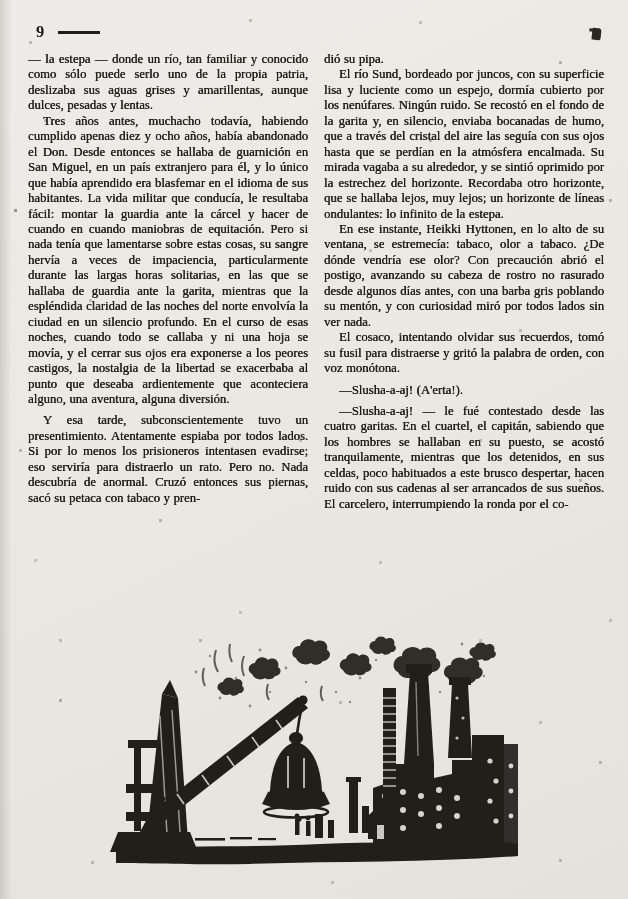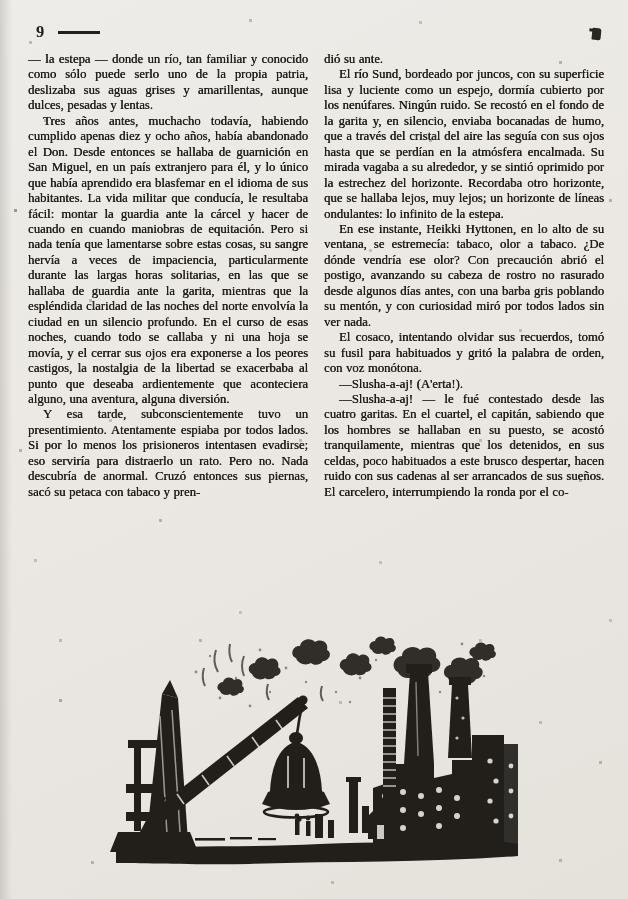--- a/index.html
+++ b/index.html
@@ -28,21 +28,21 @@
   .header .pgnum{margin-right:10px;}
   .header .rule{display:inline-block;width:42px;height:3px;background:#221f1b;margin-right:12px;margin-top:1px;}
   .smudge{position:absolute;top:28px;left:592px;width:9px;height:12px;background:#2a2723;
     border-radius:1px 3px 2px 1px;transform:rotate(6deg);}
   .smudge:after{content:"";position:absolute;left:-3px;top:1px;width:4px;height:3px;background:#2a2723;}
   .cols{position:absolute;top:52px;left:28px;width:576px;display:flex;gap:16px;}
   .col{width:280px;}
   .col p{margin:0;font-size:12.7px;line-height:15.45px;text-align:justify;
     word-spacing:0.4px;text-shadow:0.35px 0 0 currentColor;}
   .col p.ind{text-indent:15px;}
-  .col p.gap{}
+  .col p.gap{margin-top:6px;}
   .illus{position:absolute;top:636px;left:100px;width:420px;height:252px;}
 </style>
 </head>
 <body>
 
 <div class="page">
   <div class="edge-shade"></div>
   <div class="speckles"></div>
 
   <div class="header">
@@ -52,24 +52,24 @@
 
   <div class="smudge"></div>
 
   <div class="cols">
     <div class="col">
       <p>— la estepa — donde un río, tan familiar y conocido como sólo puede serlo uno de la propia patria, deslizaba sus aguas grises y amarillentas, aunque dulces, pesadas y lentas.</p>
       <p class="ind">Tres años antes, muchacho todavía, habiendo cumplido apenas diez y ocho años, había abandonado el Don. Desde entonces se hallaba de guarnición en San Miguel, en un país extranjero para él, y lo único que había aprendido era blasfemar en el idioma de sus habitantes. La vida militar que conducía, le resultaba fácil: montar la guardia ante la cárcel y hacer de cuando en cuando maniobras de equitación. Pero si nada tenía que lamentarse sobre estas cosas, su sangre hervía a veces de impaciencia, particularmente durante las largas horas solitarias, en las que se hallaba de guardia ante la garita, mientras que la espléndida claridad de las noches del norte envolvía la ciudad en un silencio profundo. En el curso de esas noches, cuando todo se callaba y ni una hoja se movía, y el cerrar sus ojos era exponerse a los peores castigos, la nostalgia de la libertad se exacerbaba al punto que deseaba ardientemente que aconteciera alguno, una aventura, alguna diversión.</p>
       <p class="ind gap">Y esa tarde, subconscientemente tuvo un presentimiento. Atentamente espiaba por todos lados. Si por lo menos los prisioneros intentasen evadirse; eso serviría para distraerlo un rato. Pero no. Nada descubría de anormal. Cruzó entonces sus piernas, sacó su petaca con tabaco y pren-</p>
     </div>
     <div class="col">
-      <p>dió su ante.</p>
+      <p>dió su pipa.</p>
       <p class="ind">El río Sund, bordeado por juncos, con su superficie lisa y luciente como un espejo, dormía cubierto por los nenúfares. Ningún ruido. Se recostó en el fondo de la garita y, en silencio, enviaba bocanadas de humo, que a través del cristal del aire las seguía con sus ojos hasta que se perdían en la atmósfera encalmada. Su mirada vagaba a su alrededor, y se sintió oprimido por la estrechez del horizonte. Recordaba otro horizonte, que se hallaba lejos, muy lejos; un horizonte de líneas ondulantes: lo infinito de la estepa.</p>
       <p class="ind">En ese instante, Heikki Hyttonen, en lo alto de su ventana, se estremecía: tabaco, olor a tabaco. ¿De dónde vendría ese olor? Con precaución abrió el postigo, avanzando su cabeza de rostro no rasurado desde algunos días antes, con una barba gris poblando su mentón, y con curiosidad miró por todos lados sin ver nada.</p>
-      <p class="ind">El cosaco, intentando olvidar sus recuerdos, tomó su fusil para habituados y gritó la palabra de orden, con voz monótona.</p>
+      <p class="ind">El cosaco, intentando olvidar sus recuerdos, tomó su fusil para distraerse y gritó la palabra de orden, con voz monótona.</p>
       <p class="ind gap">—Slusha-a-aj!  (A'erta!).</p>
       <p class="ind gap">—Slusha-a-aj! — le fué contestado desde las cuatro garitas. En el cuartel, el capitán, sabiendo que los hombres se hallaban en su puesto, se acostó tranquilamente, mientras que los detenidos, en sus celdas, poco habituados a este brusco despertar, hacen ruido con sus cadenas al ser arrancados de sus sueños. El carcelero, interrumpiendo la ronda por el co-</p>
     </div>
   </div>
 
   <div class="illus">
     <svg width="420" height="252" viewBox="0 0 420 252" xmlns="http://www.w3.org/2000/svg">
       <g fill="#221f1b" stroke="none">
 
         <g opacity="0.92">

